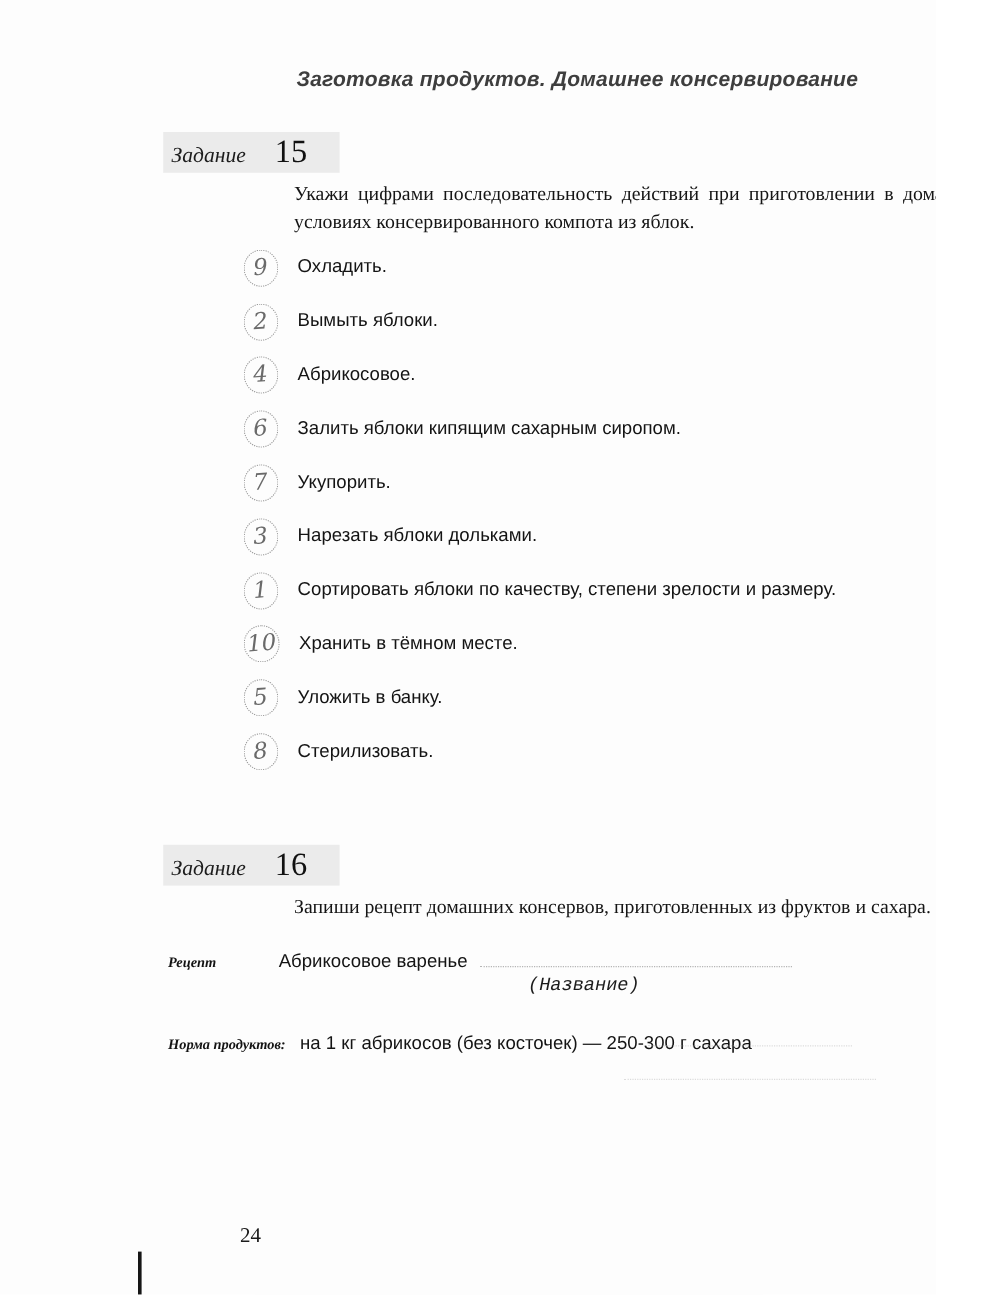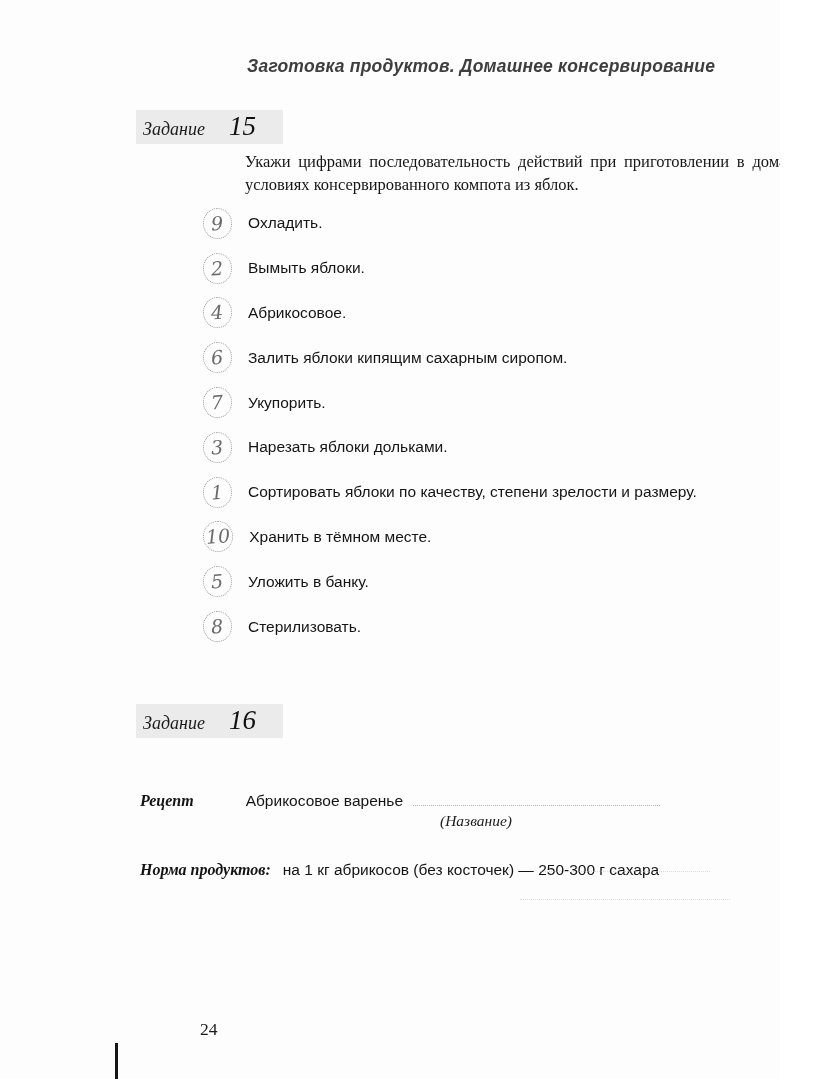--- a/index.html
+++ b/index.html
@@ -24,21 +24,21 @@
     padding:3px 27px 4px 7px;
   }
   .task15-heading{top:110px;}
   .task16-heading{top:704px;}
   .task-word{
     font-family:"Liberation Serif", serif;
     font-style:italic;font-size:18px;color:#1c1c1c;
   }
   .task-num{
     font-family:"Liberation Serif", serif;
-    font-size:27px;color:#111;line-height:1;font-style:italic;
+    font-size:27px;color:#111;line-height:1;
   }
   .instruction{
     position:absolute;left:245px;width:580px;margin:0;
     font-size:16.5px;line-height:1.42;text-align:justify;color:#151515;
   }
   .instr15{top:150px;}
   .instr16{top:744px;}
   .list{
     position:absolute;left:203px;top:201px;width:610px;
     display:flex;flex-direction:column;
@@ -59,35 +59,35 @@
   .item-text{
     font-family:"Liberation Sans", sans-serif;
     font-size:15.5px;color:#141414;
   }
   .recipe-row{
     position:absolute;left:140px;top:791px;width:520px;
     display:flex;align-items:baseline;
   }
   .recipe-label,.norm-label{
     font-family:"Liberation Serif", serif;
-    font-weight:bold;font-style:italic;font-size:16px;color:#141414;
+    font-weight:bold;font-style:italic;font-size:12px;color:#141414;
     white-space:nowrap;
   }
   .recipe-value,.norm-value{
     font-family:"Liberation Sans", sans-serif;
     font-size:15.5px;color:#141414;white-space:nowrap;
   }
   .recipe-value{margin-left:52px;}
   .recipe-blank{
     flex:1;border-bottom:1.5px dotted #b5b5b5;
     height:14px;margin-left:10px;
   }
   .name-caption{
     position:absolute;left:440px;top:812px;
-    font-family:Liberation Serif, serif;
+    font-family:Liberation Mono, monospace;
     font-style:italic;font-size:15.5px;color:#1c1c1c;
   }
   .norm-row{
     position:absolute;left:140px;top:837px;
     display:flex;align-items:baseline;margin-top:24px;
   }
   .norm-value{margin-left:12px;}
   .dotted-line{
     position:absolute;border-bottom:1.5px dotted #c2c2c2;opacity:.55;height:1px;
   }
@@ -186,20 +186,21 @@
       </span>
       <span class="item-text">Стерилизовать.</span>
     </div>
   </div>
 
   <div class="task-heading task16-heading">
     <span class="task-word">Задание</span>
     <span class="task-num">16</span>
   </div>
 
+  <p class="instruction instr16">Запиши рецепт домашних консервов, приготовленных из фруктов и сахара.</p>
 
   <div class="recipe-row">
     <span class="recipe-label">Рецепт</span>
     <span class="recipe-value">Абрикосовое варенье</span>
     <span class="recipe-blank"></span>
   </div>
 
   <div class="name-caption">(Название)</div>
 
   <div class="norm-row">

